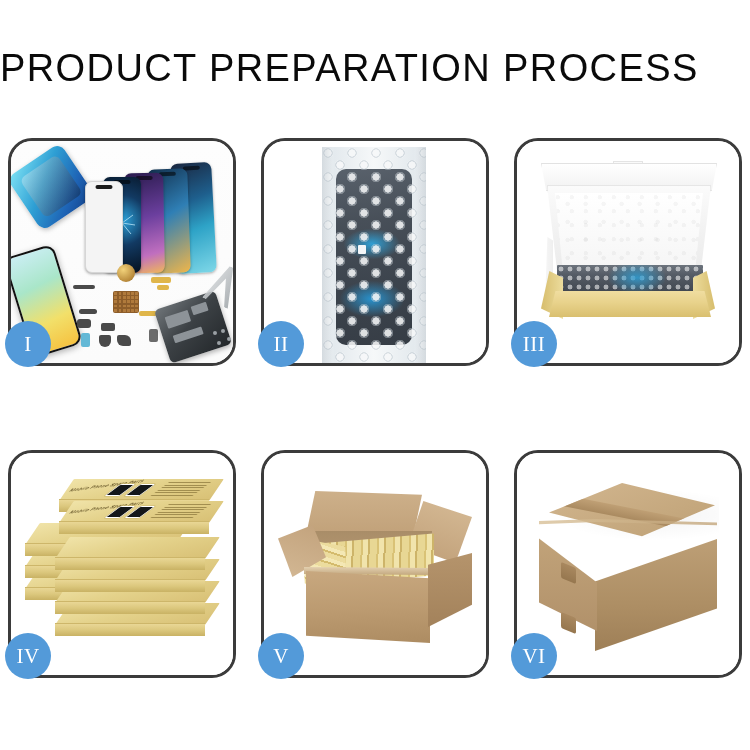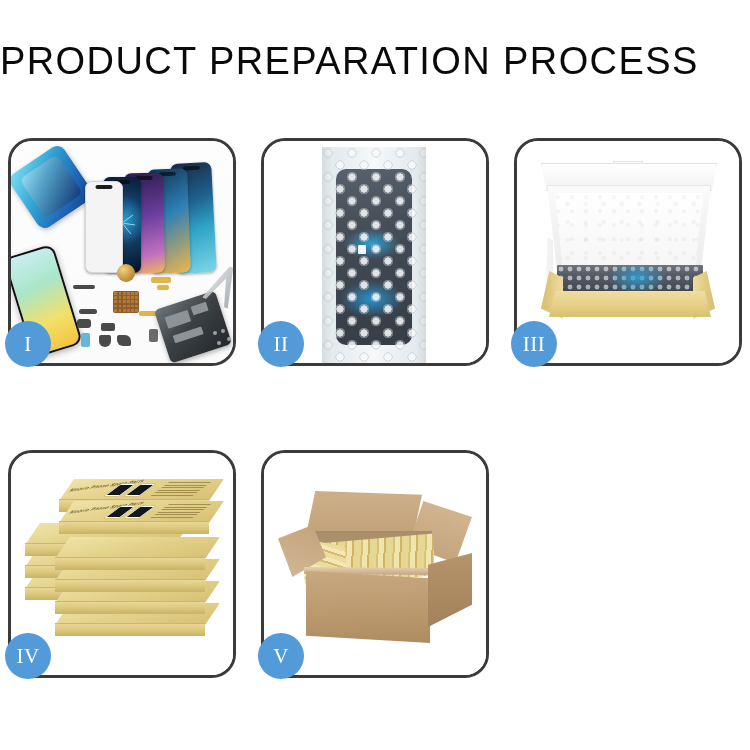--- a/index.html
+++ b/index.html
@@ -4,21 +4,21 @@
 <style>
   html,body{margin:0;padding:0;}
   body{
     width:750px;height:750px;background:#ffffff;
     font-family:"Liberation Sans","DejaVu Sans",sans-serif;
     overflow:hidden;position:relative;
   }
   .page{width:750px;height:750px;position:relative;}
 
   
-  .header{position:absolute;left:0;top:5px;width:676px;text-align:center;}
+  .header{position:absolute;left:0;top:12px;width:676px;text-align:center;}
   .title{
     margin:0;padding-top:34px;
     font-size:38px;line-height:44px;
     font-weight:500;letter-spacing:1.4px;color:#0a0a0a;
     font-family:"Liberation Sans","DejaVu Sans",sans-serif;
     white-space:nowrap;
   }
   .subtitle{
     margin:0;padding-top:9px;
     font-size:15.5px;line-height:20px;color:#111;
@@ -589,16 +589,33 @@
             <div class="contents2"></div>
             <div class="flapLeft"></div>
             <div class="rim"></div>
             <div class="frontface"></div>
             <div class="rightface"></div>
           </div>
         </div>
         <div class="badge">V</div>
       </div>
 
+      <div class="card c3">
+        <div class="card-inner p6">
+          <div class="sealed">
+            <div class="shadow"></div>
+            <div class="top"></div>
+            <div class="tape">
+                <i></i>
+              </div>
+            <div class="lip"></div>
+            <div class="right"></div>
+            <div class="left"></div>
+            <div class="hole1"></div>
+            <div class="hole2"></div>
+          </div>
+        </div>
+        <div class="badge">VI</div>
+      </div>
     </div>
 
   </div>
 </div>
 
 </body></html>

